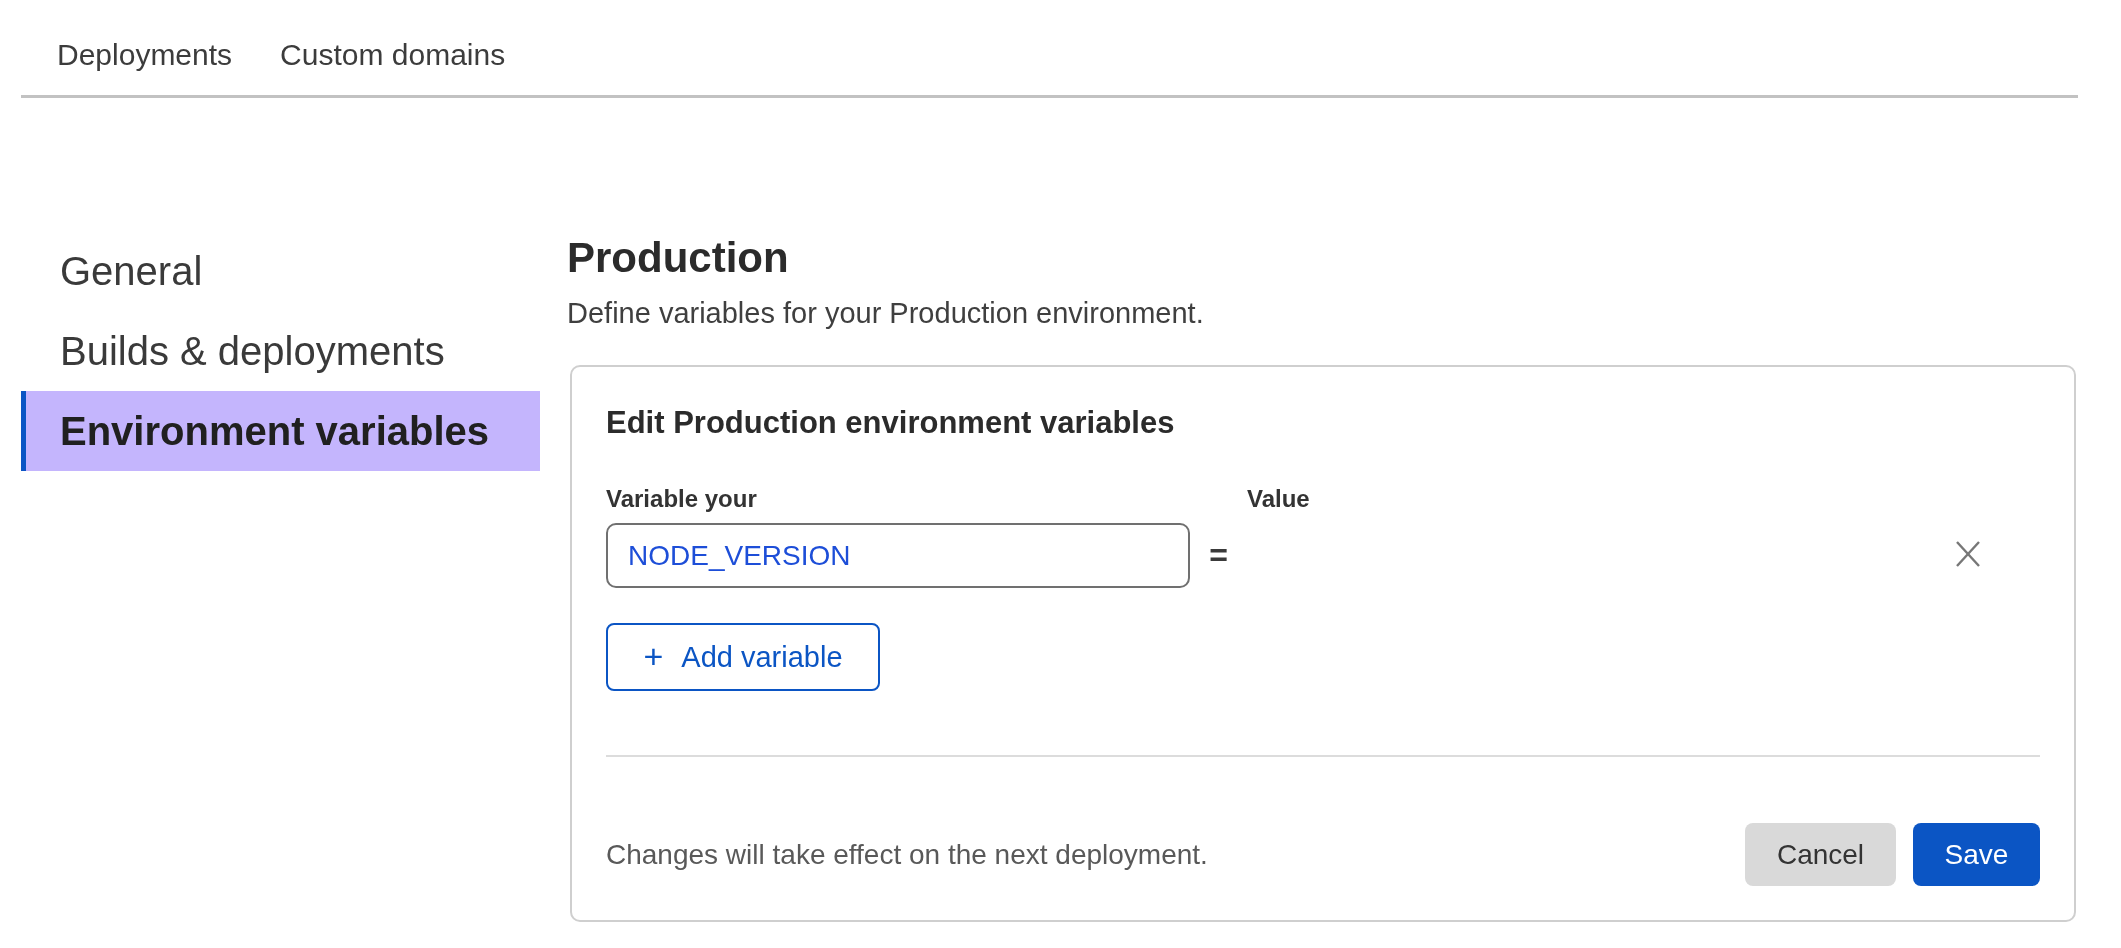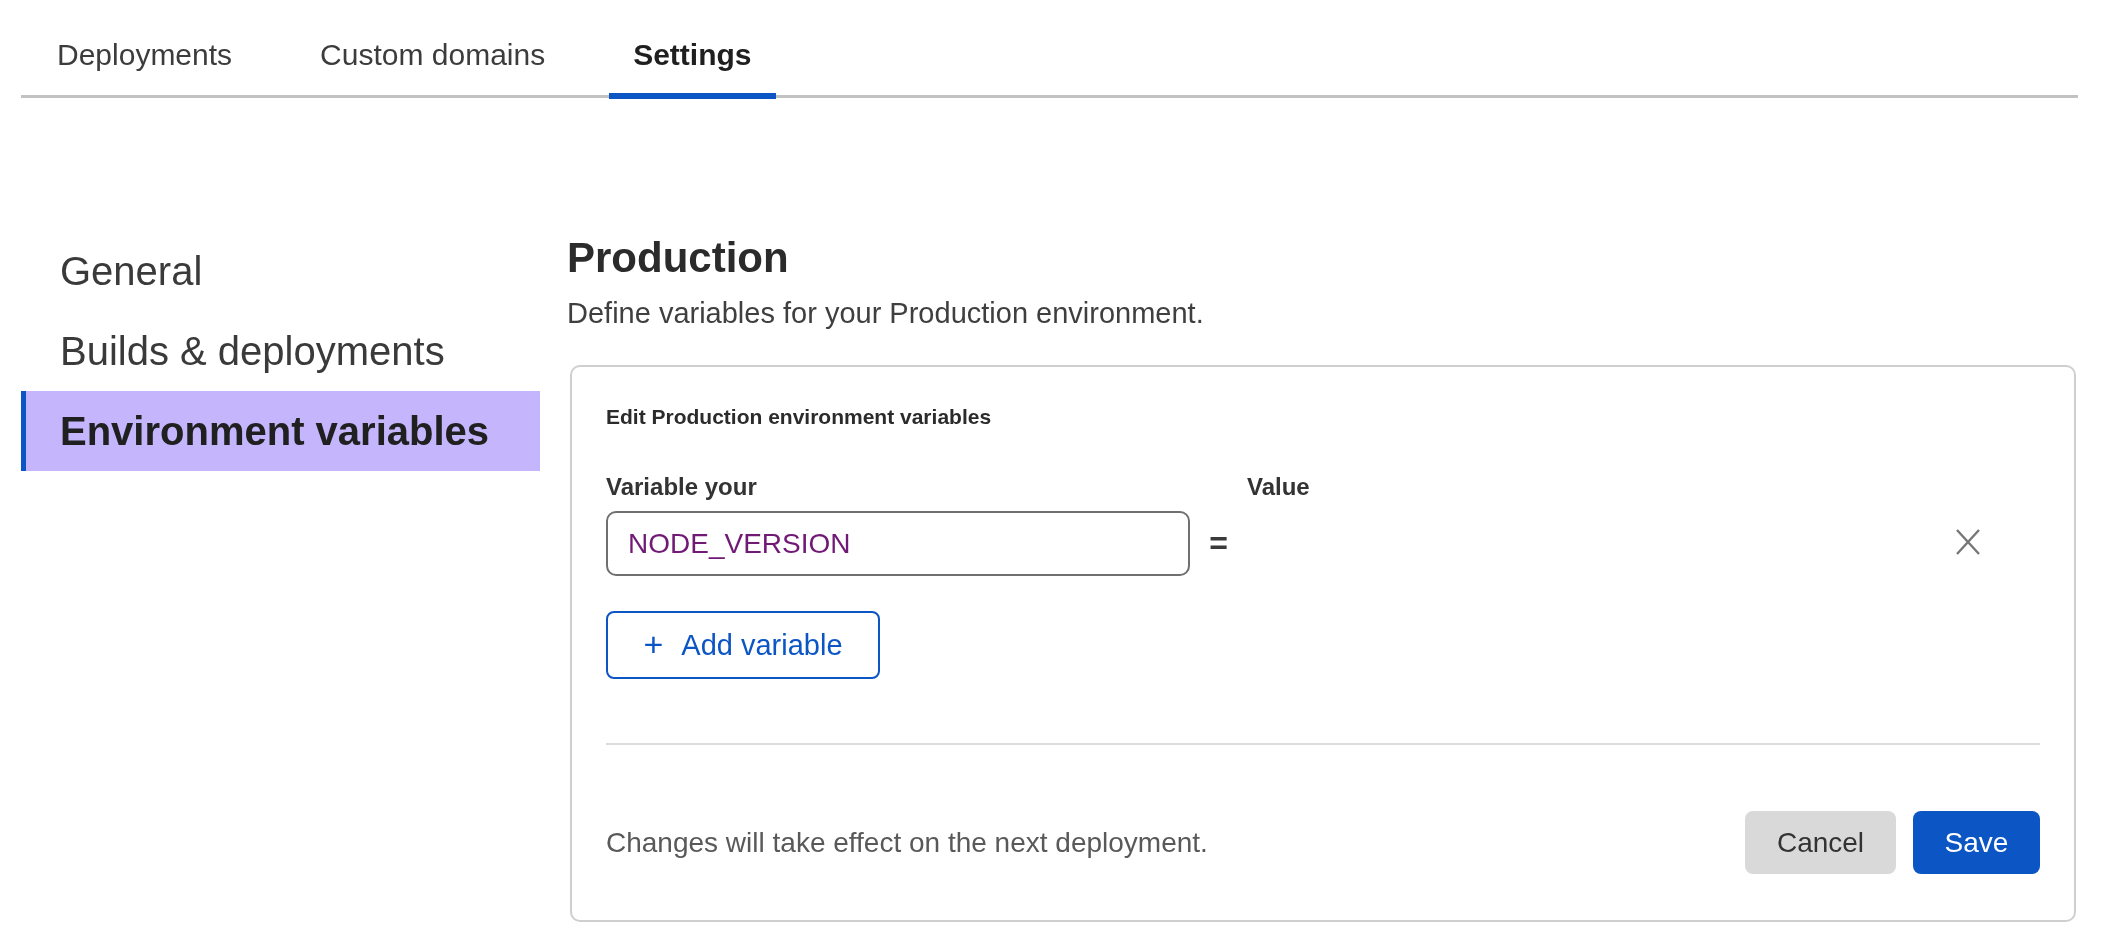--- a/index.html
+++ b/index.html
@@ -1,21 +1,21 @@
 <!DOCTYPE html>
 <html><head>
 <meta charset="utf-8">
 <style>
   * { margin:0; padding:0; box-sizing:border-box; }
   html,body { width:2121px; height:948px; background:#ffffff; overflow:hidden;
               font-family:"Liberation Sans", sans-serif; color:#2e2e2e; }
 
   
   .tabbar { position:absolute; left:21px; top:14px; width:2057px; height:84px;
-            border-bottom:3px solid #c2c2c2; display:flex; gap:40px; padding-left:12px; }
+            border-bottom:3px solid #c2c2c2; display:flex; padding-left:12px; }
   .tab { position:relative; display:flex; align-items:center; padding:0 24px;
          font-size:30px; color:#3c3c3c; cursor:pointer; }
   .tab.active { font-weight:bold; color:#1f1f1f; }
   .tab.active::after { content:""; position:absolute; left:0; right:0; bottom:-4px;
                        height:6px; background:var(--blue); }
 
   :root { --blue:#0b55c4; }
 
   
   .sidebar { position:absolute; left:21px; top:231px; width:519px; }
@@ -25,28 +25,28 @@
                       font-weight:bold; color:#202020; }
 
   
   .section-title { position:absolute; left:567px; top:234px; font-size:42px;
                    font-weight:bold; color:#2b2b2b; }
   .section-desc  { position:absolute; left:567px; top:297px; font-size:29px; color:#3f3f3f; }
 
   .card { position:absolute; left:570px; top:365px; width:1506px; height:557px;
           background:#ffffff; border:2px solid #cfcfcf; border-radius:10px;
           padding:0 34px; }
-  .card-title { margin-top:38px; font-size:21px; font-weight:bold; color:#2b2b2b; }
+  .card-title { margin-top:38px; font-size:31px; font-weight:bold; color:#2b2b2b; }
 
   .var-grid { margin-top:44px; display:grid;
               grid-template-columns:584px 57px 740px 1fr;
               grid-template-rows:38px 65px; align-items:center; }
   .field-label { font-size:24px; font-weight:bold; color:#333; align-self:start; }
   .txt-input { width:100%; height:65px; border:2px solid #707070; border-radius:10px;
-               font-family:"Liberation Sans", sans-serif; font-size:28px; color:#701a75;
+               font-family:"Liberation Sans", sans-serif; font-size:28px; color:#1d4ed8;
                padding:0 20px; background:#fff; outline:none; }
   .equals { text-align:center; font-size:32px; font-weight:bold; color:#3a3a3a; }
   .remove-btn { justify-self:end; margin-right:2px; width:34px; height:34px;
                 background:none; border:none; cursor:pointer; display:flex;
                 align-items:center; justify-content:center; }
 
   .add-btn { margin-top:35px; width:274px; height:68px; background:#fff;
              border:2px solid var(--blue); border-radius:8px; color:var(--blue);
              font-family:"Liberation Sans", sans-serif; font-size:29px;
              display:inline-flex; align-items:center; justify-content:center;
@@ -63,21 +63,20 @@
          font-size:28px; cursor:pointer; }
   .btn-cancel { width:151px; background:#d9d9d9; color:#333; }
   .btn-save   { width:127px; background:var(--blue); color:#ffffff; margin-left:17px; }
 </style>
 </head>
 <body>
 
 <nav class="tabbar">
   <div class="tab">Deployments</div>
   <div class="tab">Custom domains</div>
-  <div class="tab active">Settings</div>
 </nav>
 
 <aside class="sidebar">
   <div class="side-item">General</div>
   <div class="side-item">Builds &amp; deployments</div>
   <div class="side-item active">Environment variables</div>
 </aside>
 
 <h2 class="section-title">Production</h2>
 <p class="section-desc">Define variables for your Production environment.</p>

